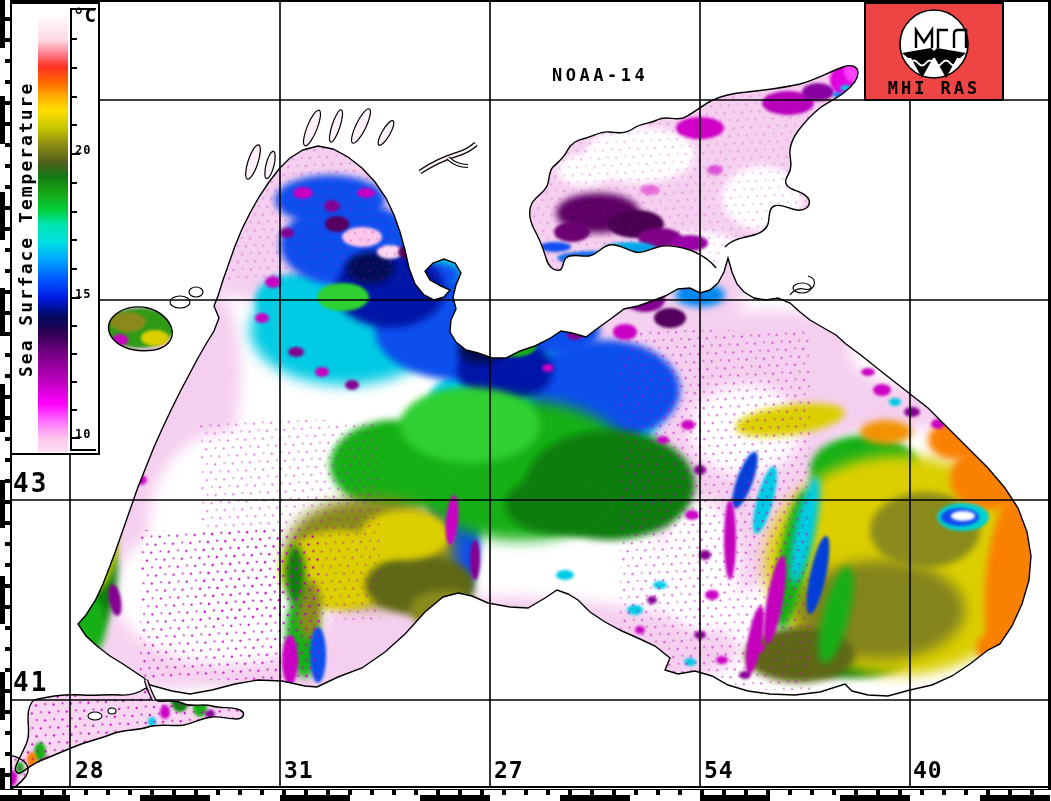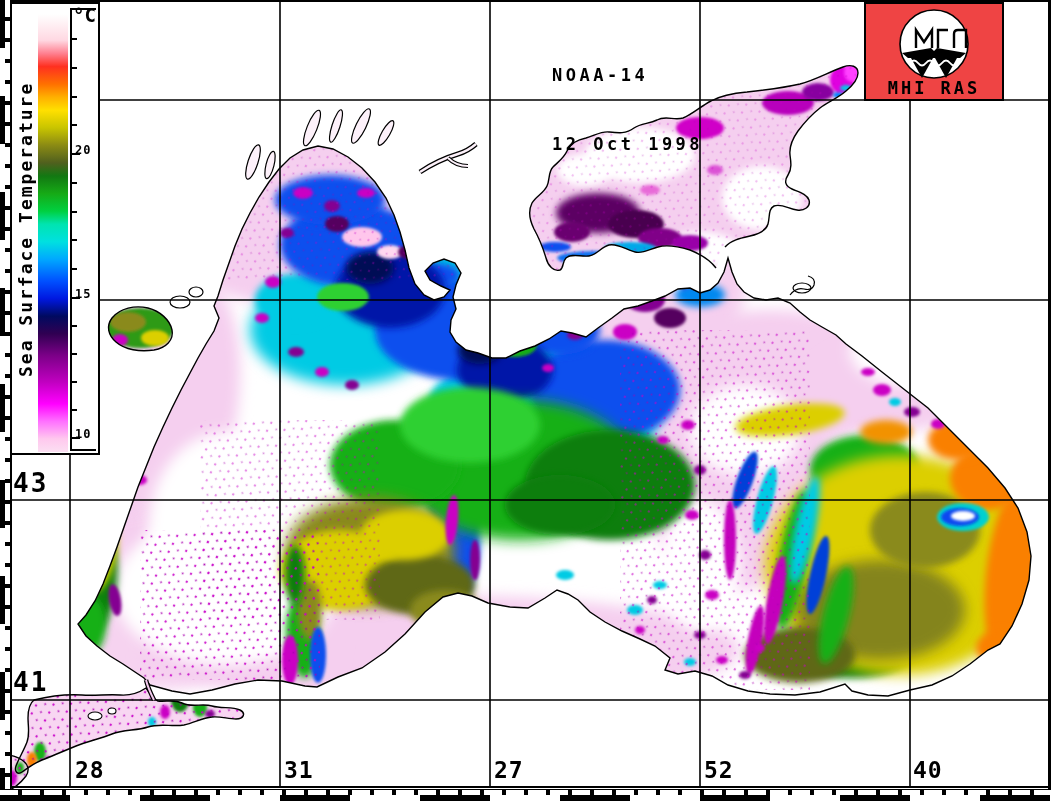--- a/index.html
+++ b/index.html
@@ -422,21 +422,20 @@
       </g>
     </svg>
     <span class="cb-unit">°C</span>
     <span class="cb-tick-label" style="top:139px">20</span>
     <span class="cb-tick-label" style="top:283px">15</span>
     <span class="cb-tick-label" style="top:423px">10</span>
   </div>
 
   <div class="abs annotation">
     <div>NOAA-14</div>
-    <div>12 Oct 1998</div>
   </div>
 
   <div class="abs logo-box">
     <svg width="136" height="95" viewBox="0 0 136 95">
       <circle cx="68" cy="40" r="34" fill="#fff" stroke="#000" stroke-width="1.6"></circle>
       <g stroke="#000" stroke-width="2.4" fill="none">
         <path d="M50,44 V26 L58,38 L66,26 V44"></path>
         <path d="M72,44 V26 H82"></path>
         <path d="M88,44 V30 Q88,26 92,26 L100,26 V44"></path>
       </g>
@@ -446,16 +445,16 @@
       <path d="M44,59 q4,-5 8,0 t8,0 t8,0 t8,0 t8,0 t8,0" fill="none" stroke="#fff" stroke-width="2"></path>
     </svg>
     <div class="logo-label">MHI RAS</div>
   </div>
 
   <span class="abs lat-label" style="left:13px;top:468px">43</span>
   <span class="abs lat-label" style="left:13px;top:667px">41</span>
   <span class="abs lon-label" style="left:75px">28</span>
   <span class="abs lon-label" style="left:284px">31</span>
   <span class="abs lon-label" style="left:494px">27</span>
-  <span class="abs lon-label" style="left:704px">52</span>
+  <span class="abs lon-label" style="left:704px">54</span>
   <span class="abs lon-label" style="left:913px">40</span>
 
 </div>
 
 </body></html>

